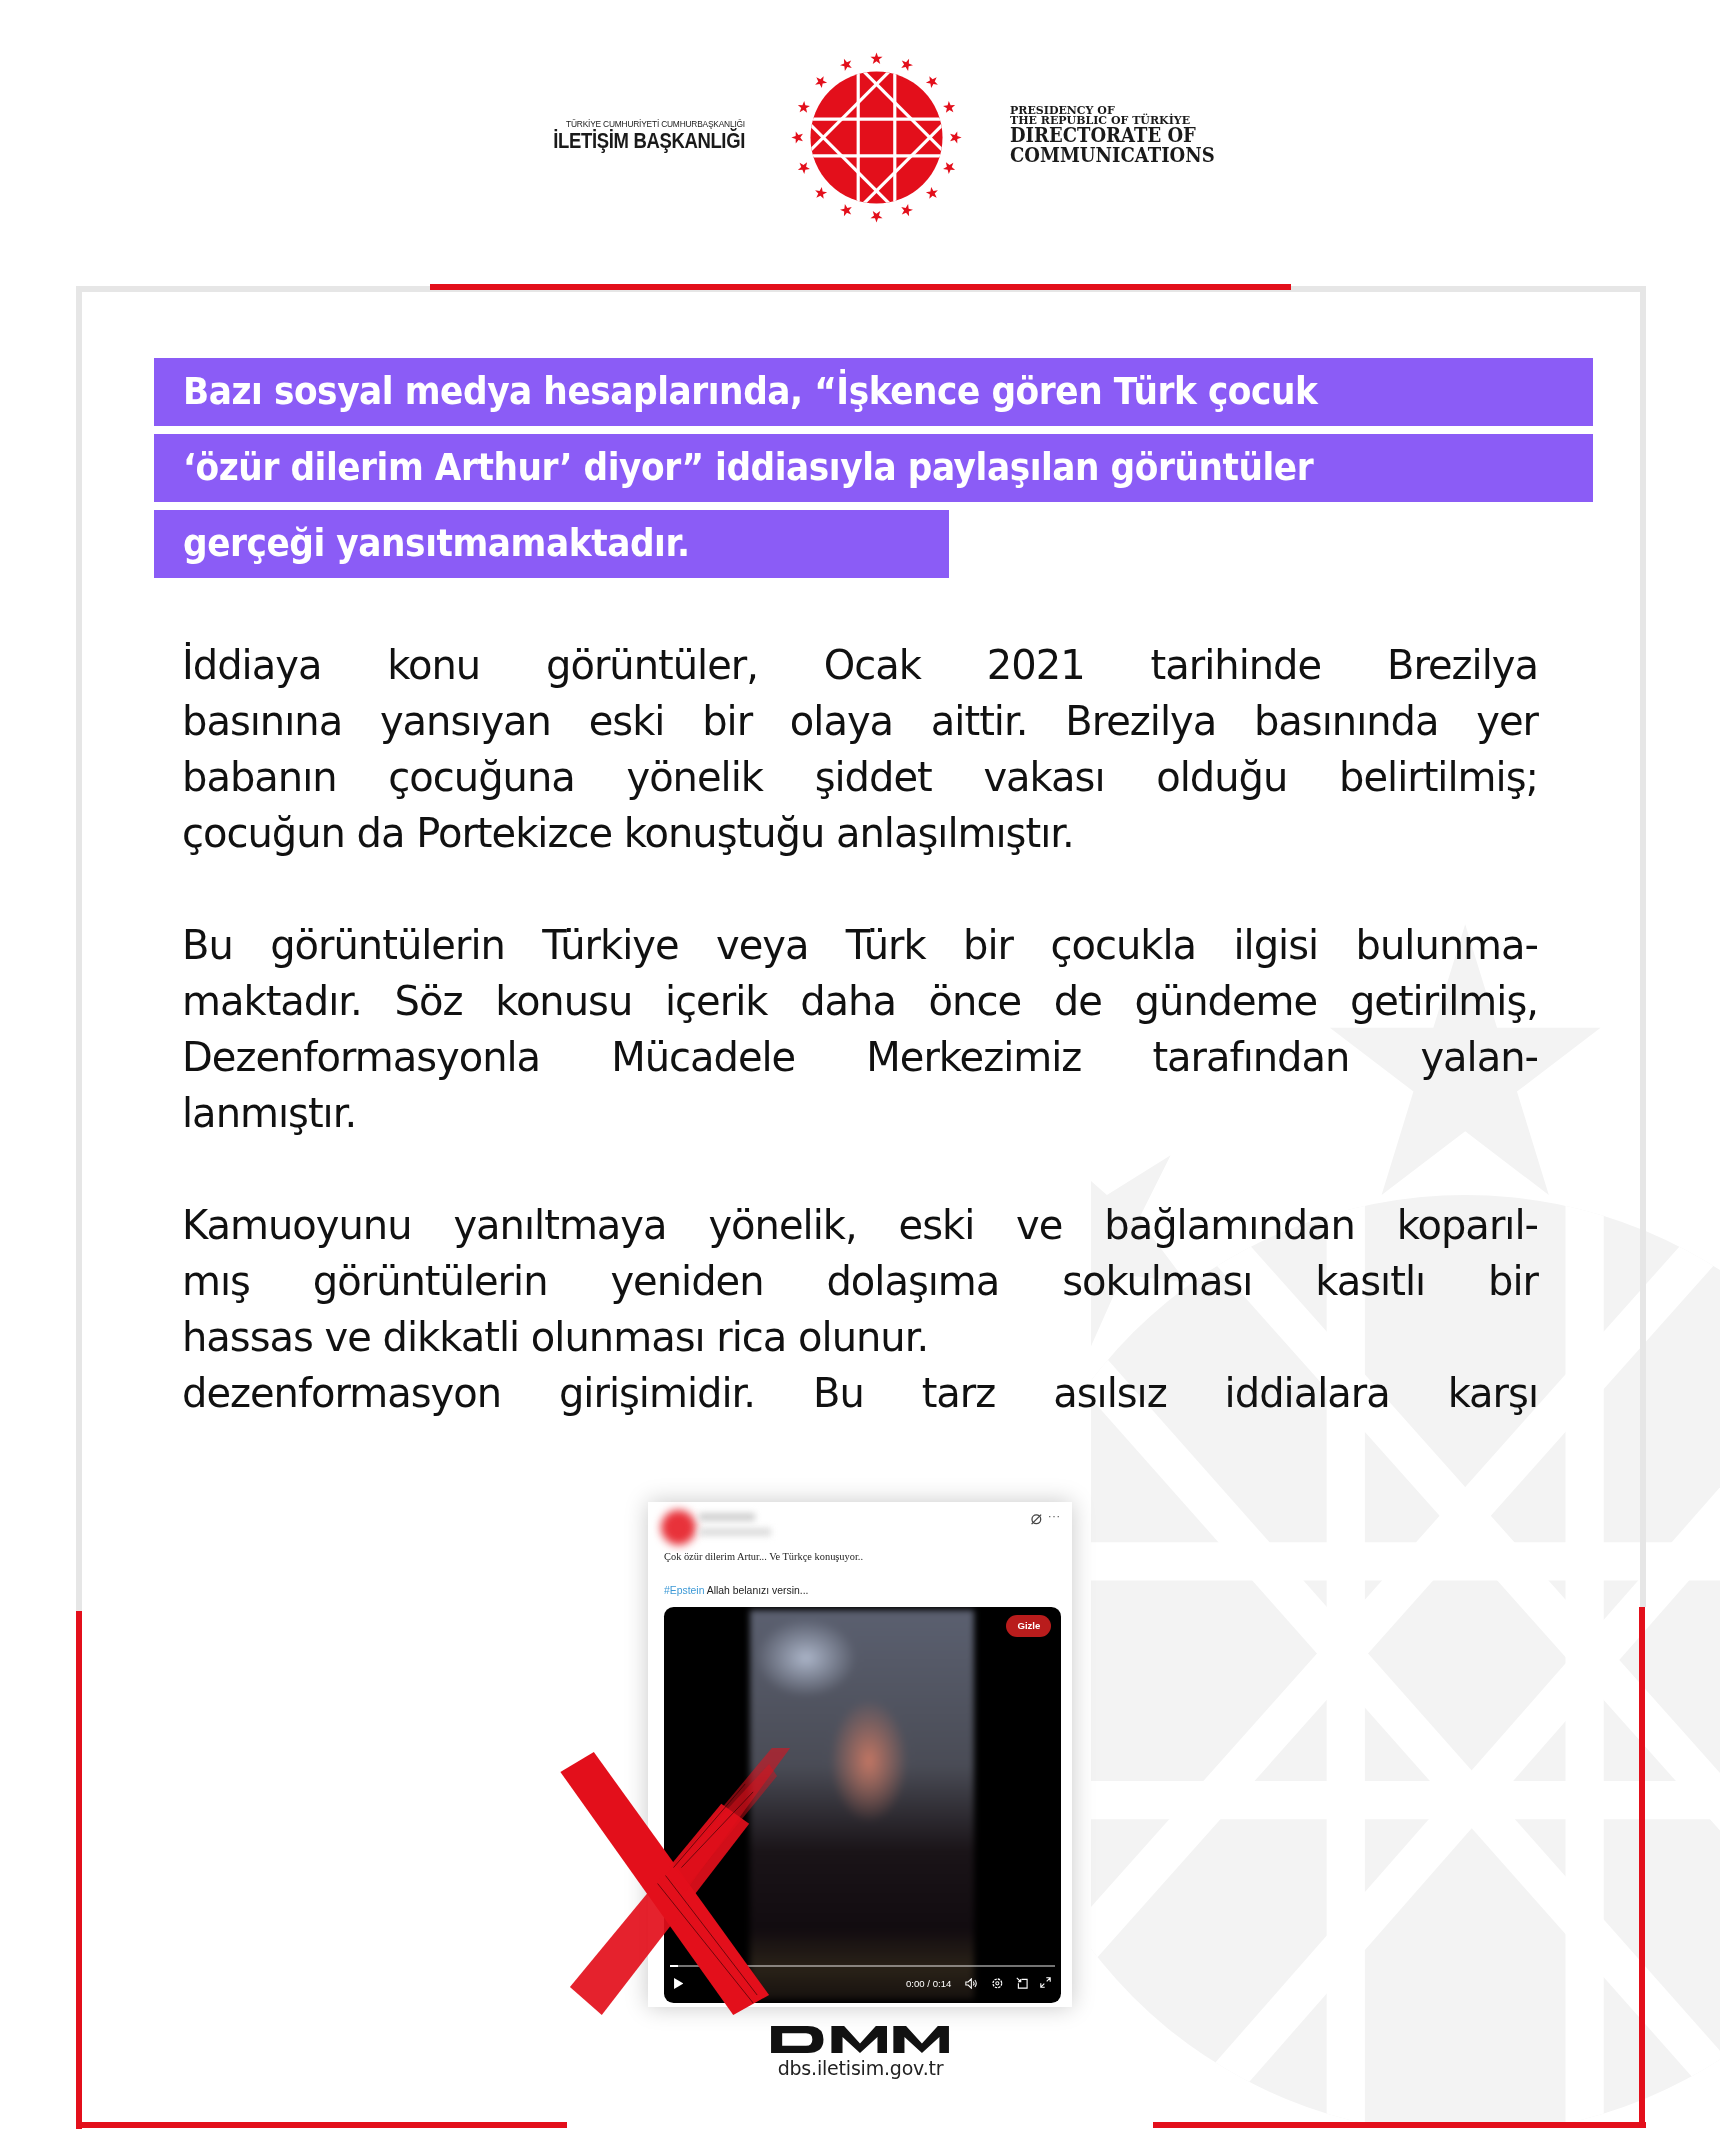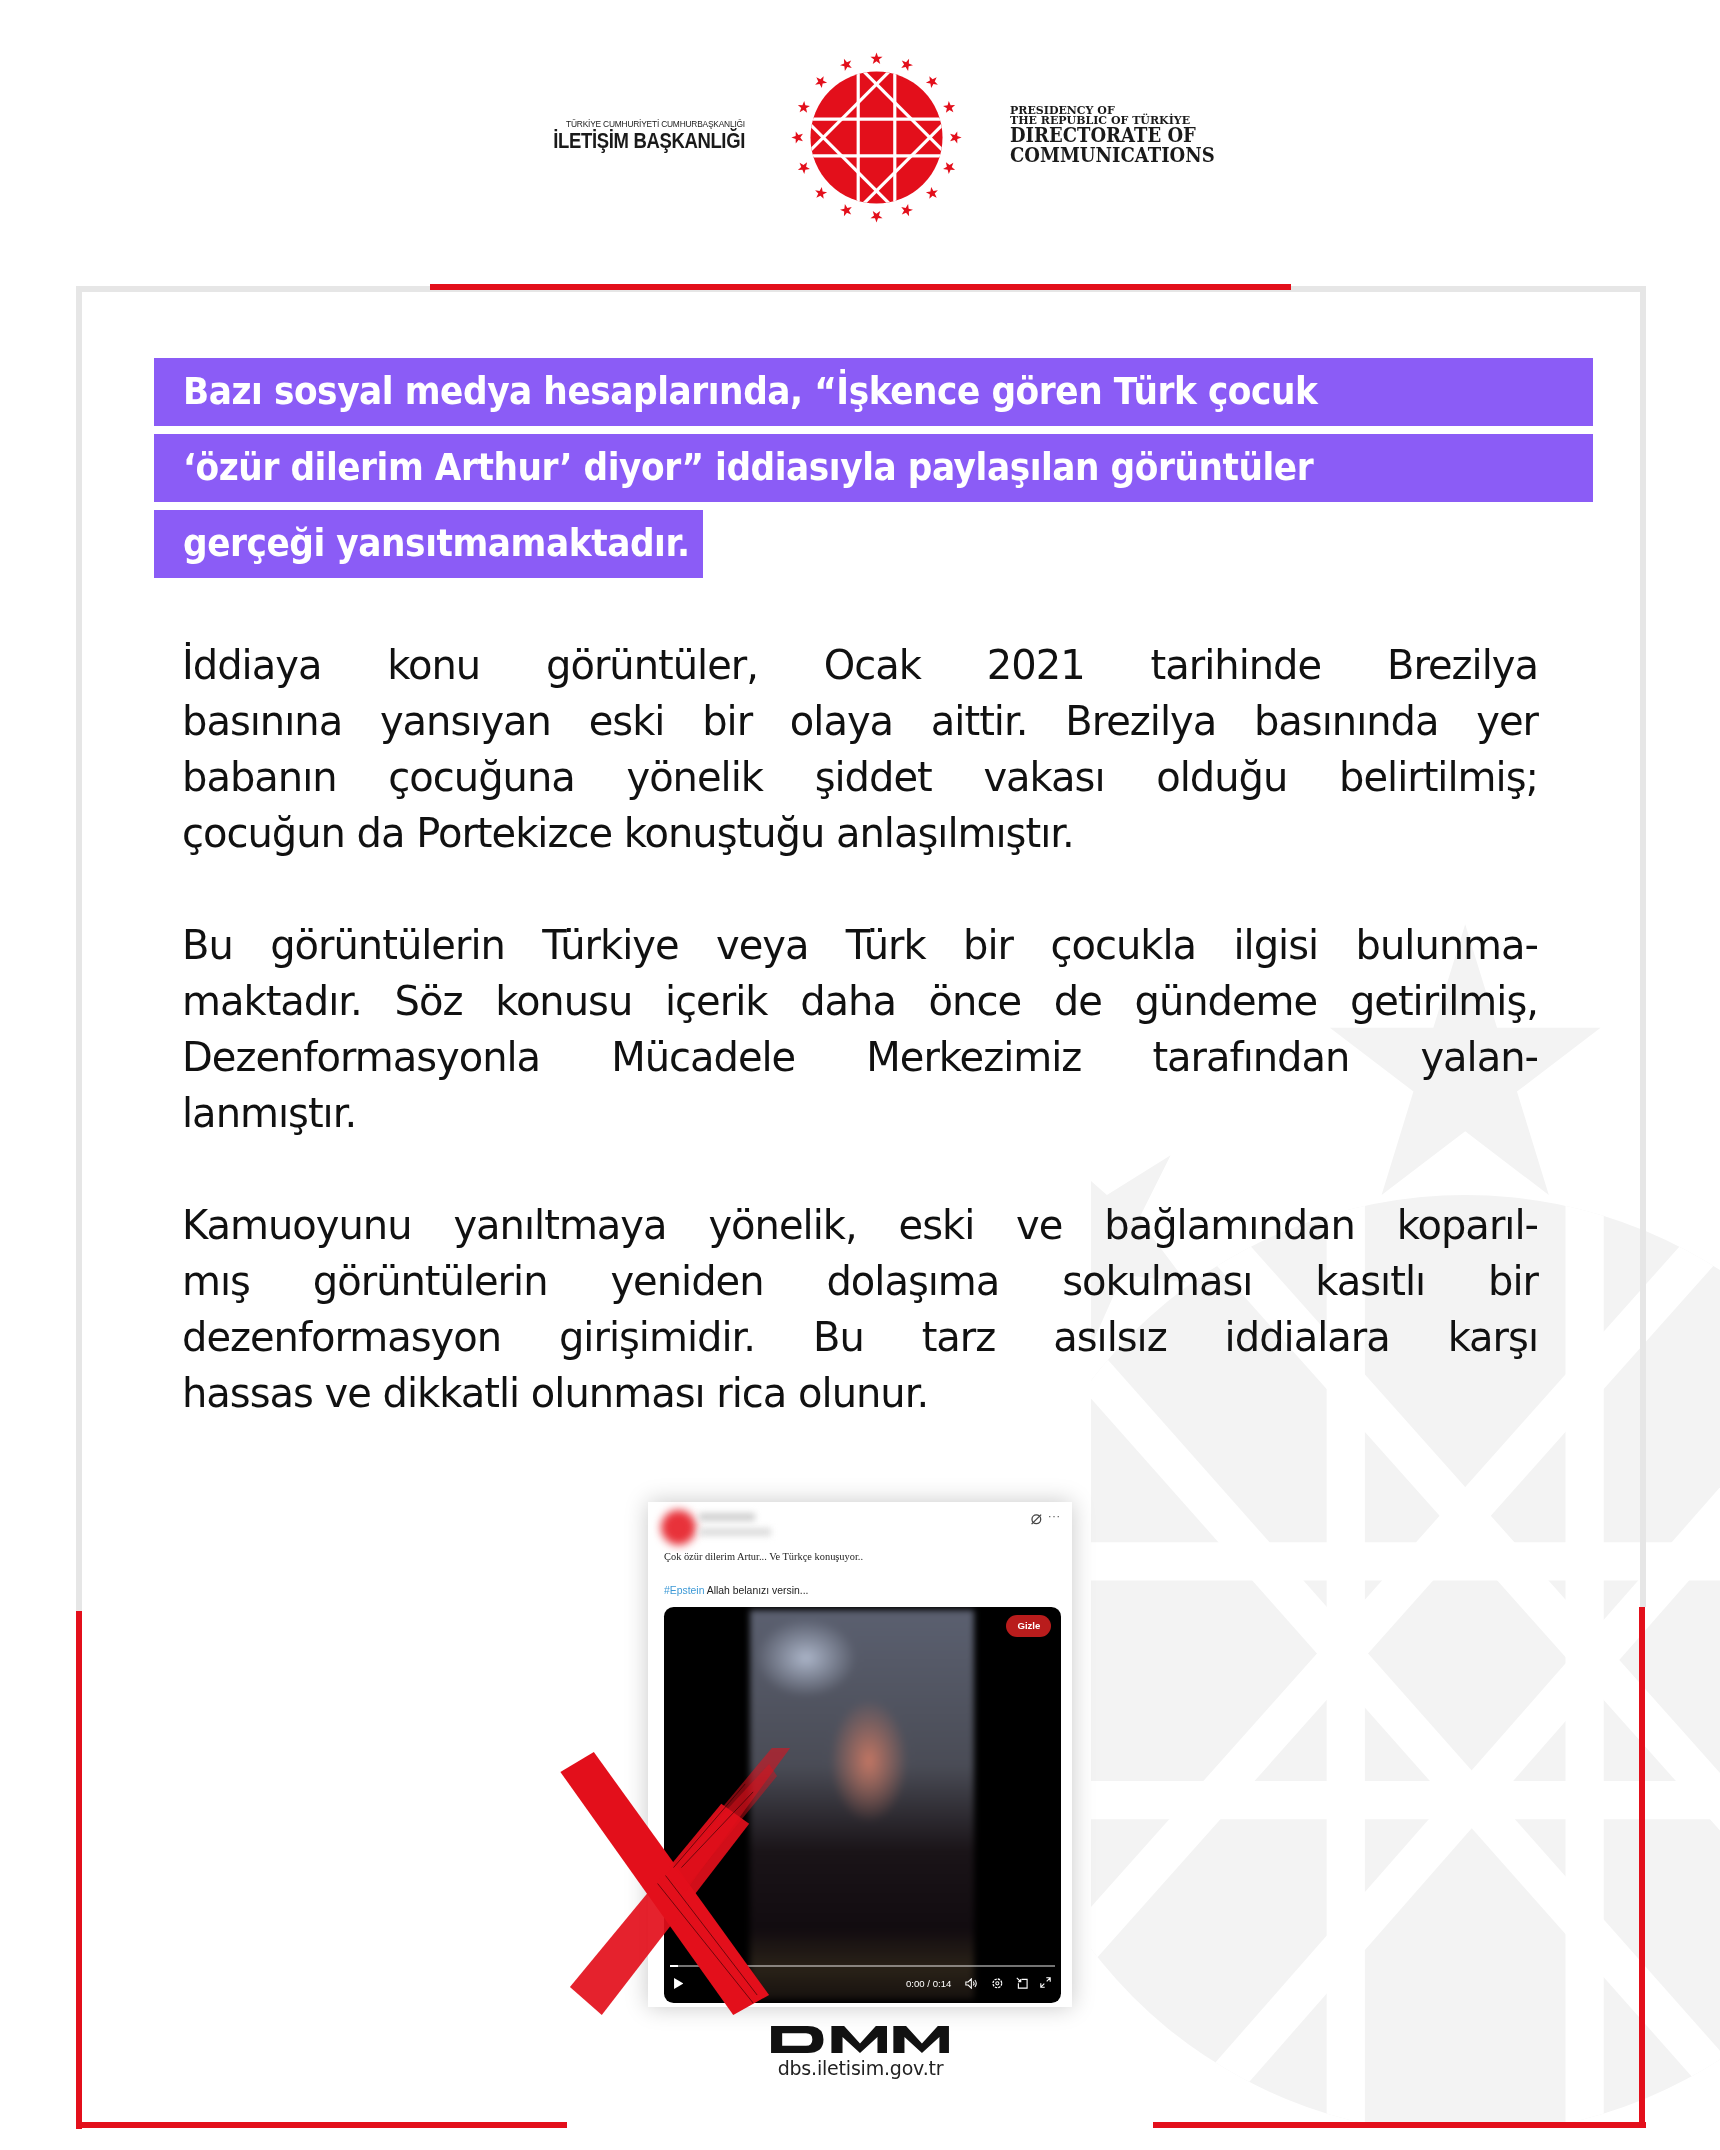--- a/index.html
+++ b/index.html
@@ -25,21 +25,21 @@
   .red-right { position: absolute; left: 1639px; top: 1607px; width: 6.4px; height: 521px; background: #e30f1b; }
   .red-bottom-right { position: absolute; left: 1153px; top: 2122px; width: 493px; height: 6.4px; background: #e30f1b; }
 
   
   .watermark { position: absolute; left: 1091px; top: 900px; width: 629px; height: 1227px; overflow: hidden; }
 
   
   .headline { position: absolute; left: 154px; top: 358px; }
   .hl-row { display: block; background: #8b5cf6; color: #ffffff; font-family: "DejaVu Sans", sans-serif; font-weight: bold; font-size: 37px; height: 68px; line-height: 68px; padding: 0 0 0 29px; margin-bottom: 8px; white-space: nowrap; letter-spacing: -0.5px; }
   .hl-row.r1, .hl-row.r2 { width: 1439px; }
-  .hl-row.r3 { width: 549px; }
+  .hl-row.r3 { width: 795px; }
   .hl-row .t { display: inline-block; transform-origin: left center; }
 
   
   .body-text { position: absolute; left: 182px; top: 637px; width: 1356px; font-family: "DejaVu Sans", sans-serif; font-size: 40px; line-height: 56px; color: #111111; text-align: justify; letter-spacing: -1px; }
   .body-text p { margin-bottom: 56px; }
   .body-text .ln { display: block; text-align: justify; text-align-last: justify; white-space: nowrap; overflow: visible; }
   .body-text .ln.last { text-align-last: left; }
 
   
   .card { position: absolute; left: 648px; top: 1502px; width: 424px; height: 505px; background: #ffffff; box-shadow: 0 0 22px rgba(0,0,0,0.22); }
@@ -173,22 +173,22 @@
   </p>
   <p>
     <span class="ln">Bu görüntülerin Türkiye veya Türk bir çocukla ilgisi bulunma-</span>
     <span class="ln">maktadır. Söz konusu içerik daha önce de gündeme getirilmiş,</span>
     <span class="ln">Dezenformasyonla Mücadele Merkezimiz tarafından yalan-</span>
     <span class="ln last">lanmıştır.</span>
   </p>
   <p>
     <span class="ln">Kamuoyunu yanıltmaya yönelik, eski ve bağlamından koparıl-</span>
     <span class="ln">mış görüntülerin yeniden dolaşıma sokulması kasıtlı bir</span>
+    <span class="ln last">hassas ve dikkatli olunması rica olunur.</span>
     <span class="ln">dezenformasyon girişimidir. Bu tarz asılsız iddialara karşı</span>
-    <span class="ln last">hassas ve dikkatli olunması rica olunur.</span>
   </p>
 </div>
 
 <div class="card">
   <div class="avatar"></div>
   <div class="userblur1"></div>
   <div class="userblur2"></div>
   <svg class="grok-icon" viewBox="0 0 16 16">
     <circle cx="8" cy="8" r="5.5" fill="none" stroke="#444" stroke-width="1.6"></circle>
     <line x1="2" y1="14" x2="14" y2="2" stroke="#444" stroke-width="1.6"></line>

